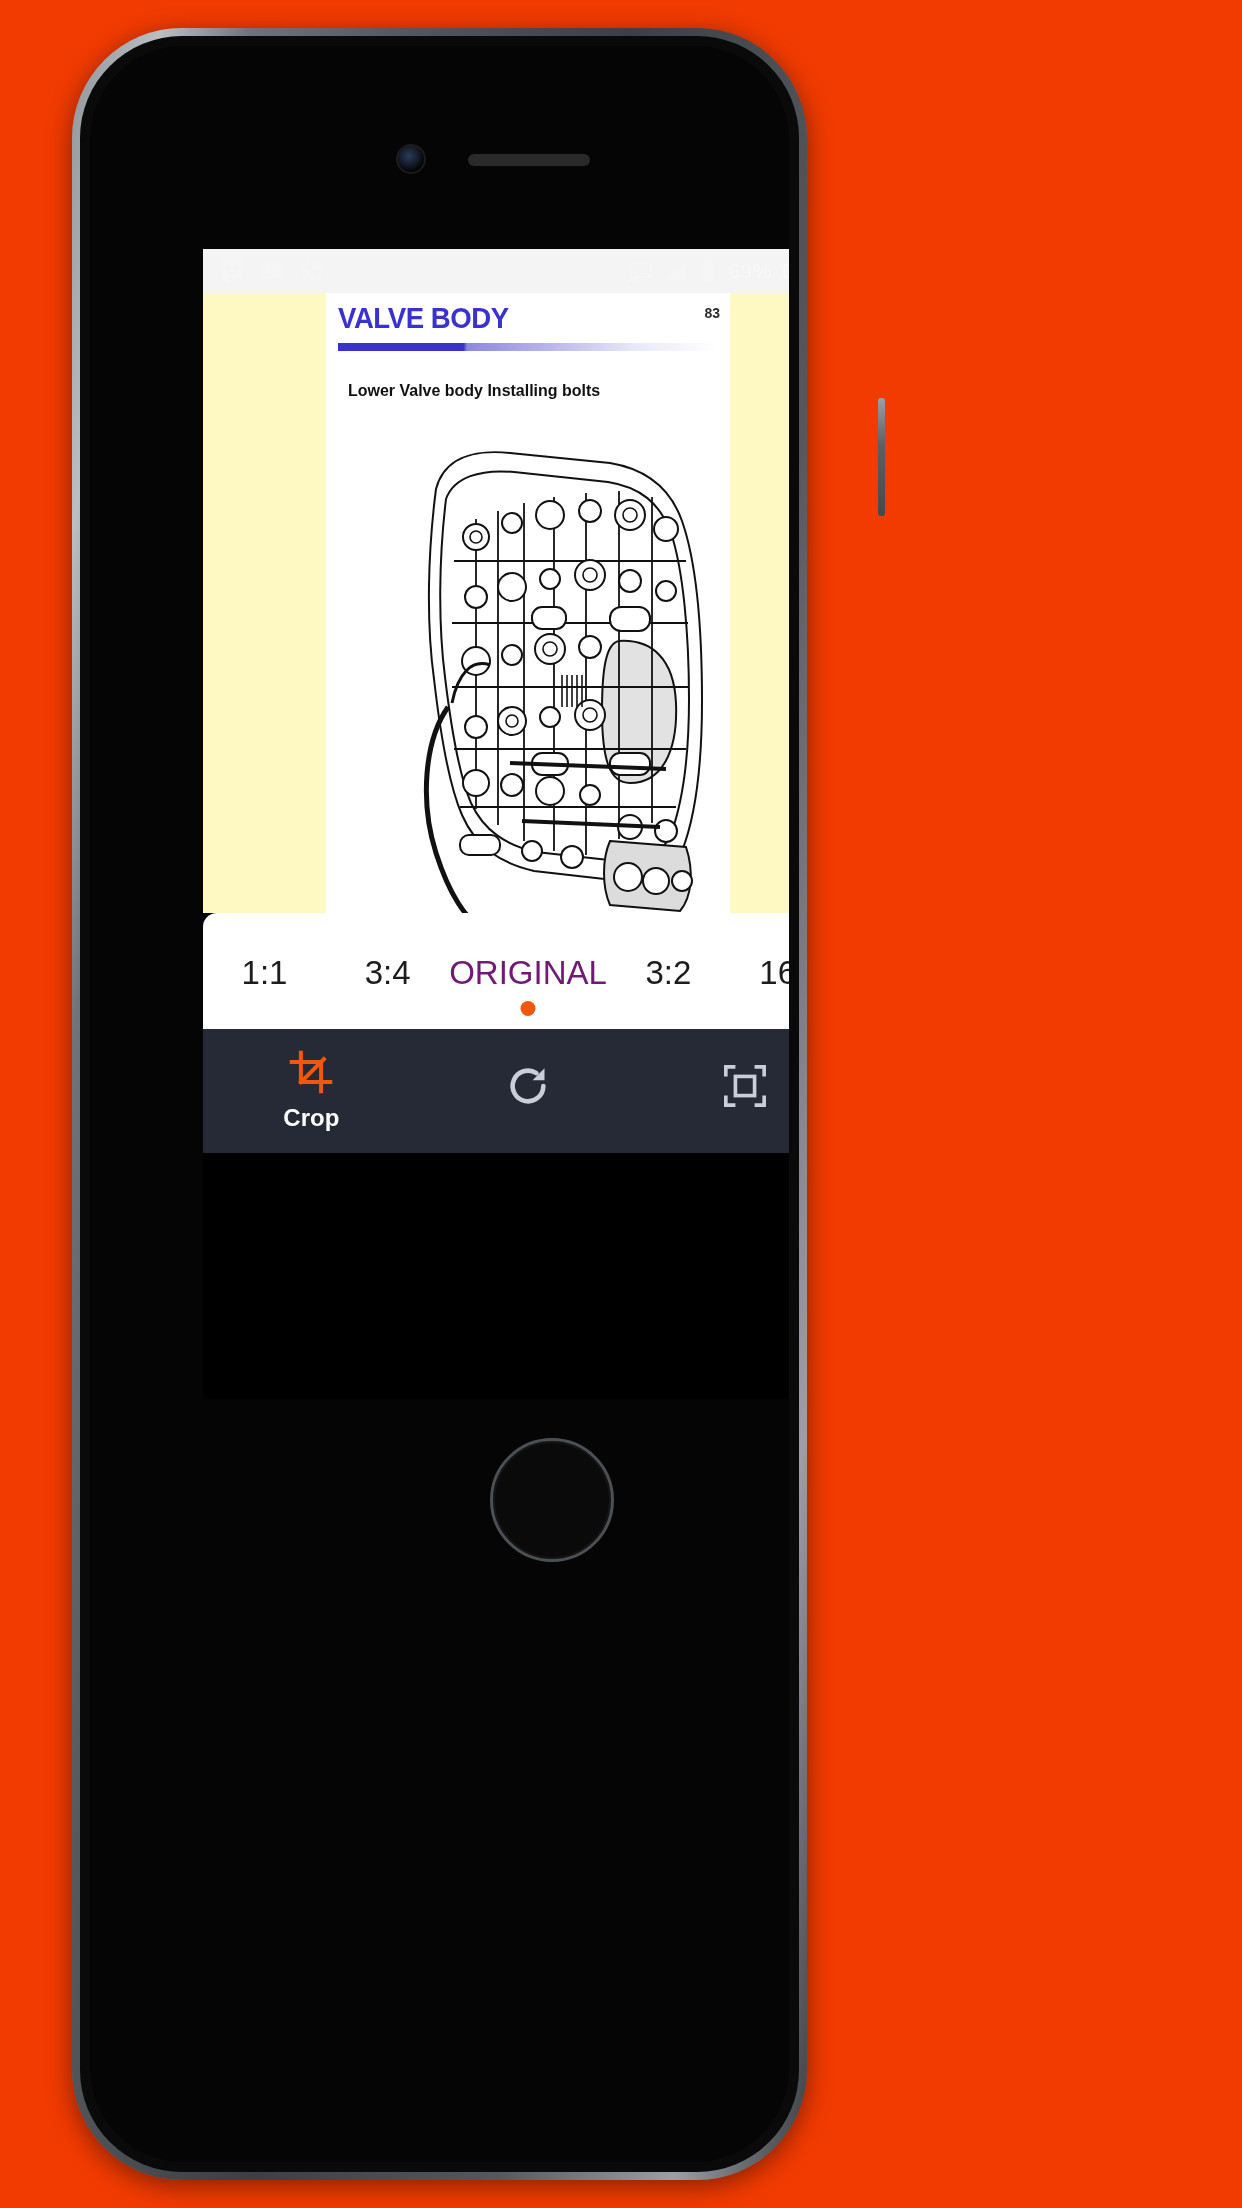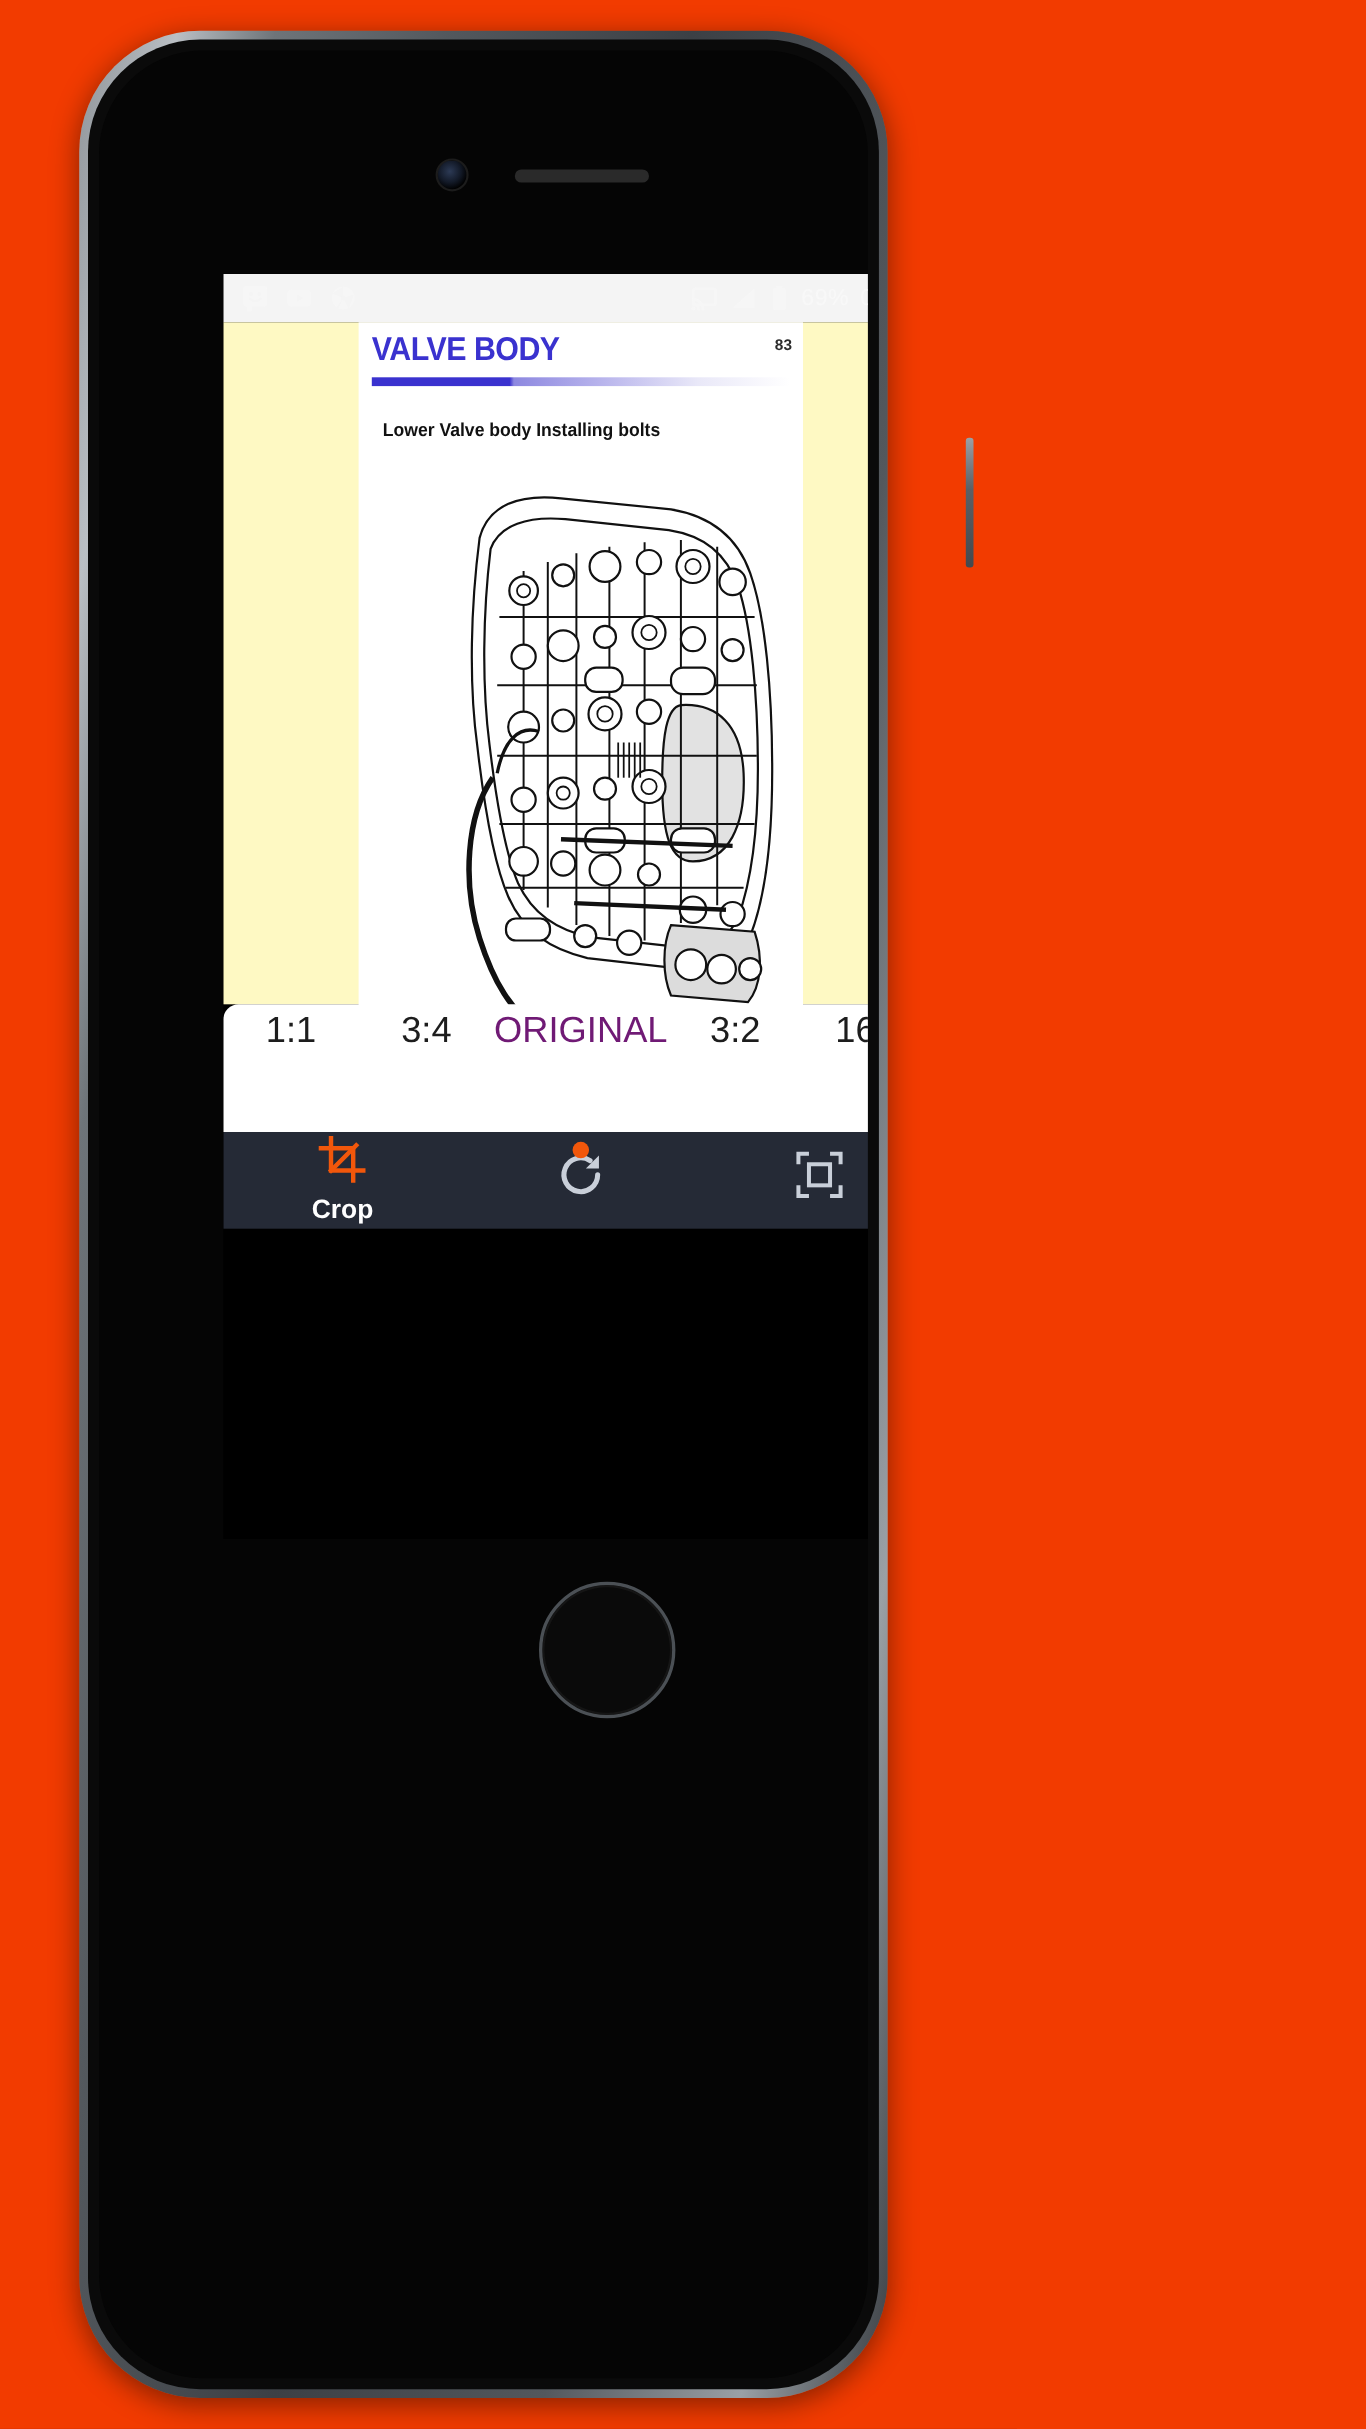--- a/index.html
+++ b/index.html
@@ -172,42 +172,42 @@
     transform: scaleX(.92); transform-origin: left bottom;
   }
 
   
   #ratio-bar {
     position: relative;
     height: 116px;
     background: #ffffff;
     border-top-left-radius: 14px;
     border-top-right-radius: 14px;
-    display: flex; 
+    display: flex; align-items: center;
   }
   .ratio-item {
     flex: 1; text-align: center;
     position: relative;
     font-size: 33px; color: #1d1d1d;
     cursor: pointer;
     padding-top: 4px;
   }
   .ratio-item.selected { color: #701a75; }
   .ratio-item.selected .dot {
     position: absolute; left: 50%; bottom: -24px;
     transform: translateX(-50%);
     width: 15px; height: 15px; border-radius: 50%;
     background: #F2570B;
   }
 
   
   #tool-bar {
-    height: 88px;
+    height: 124px;
     background: #252a36;
-    display: flex; align-items: center;
+    display: flex; align-items: center; justify-content: flex-end;
   }
   .tool-item {
     flex: 1; display: flex; flex-direction: column;
     align-items: center; justify-content: center;
     gap: 10px; cursor: pointer;
   }
   .tool-label {
     font-size: 24px; font-weight: bold; color: #ffffff;
   }
 </style>

